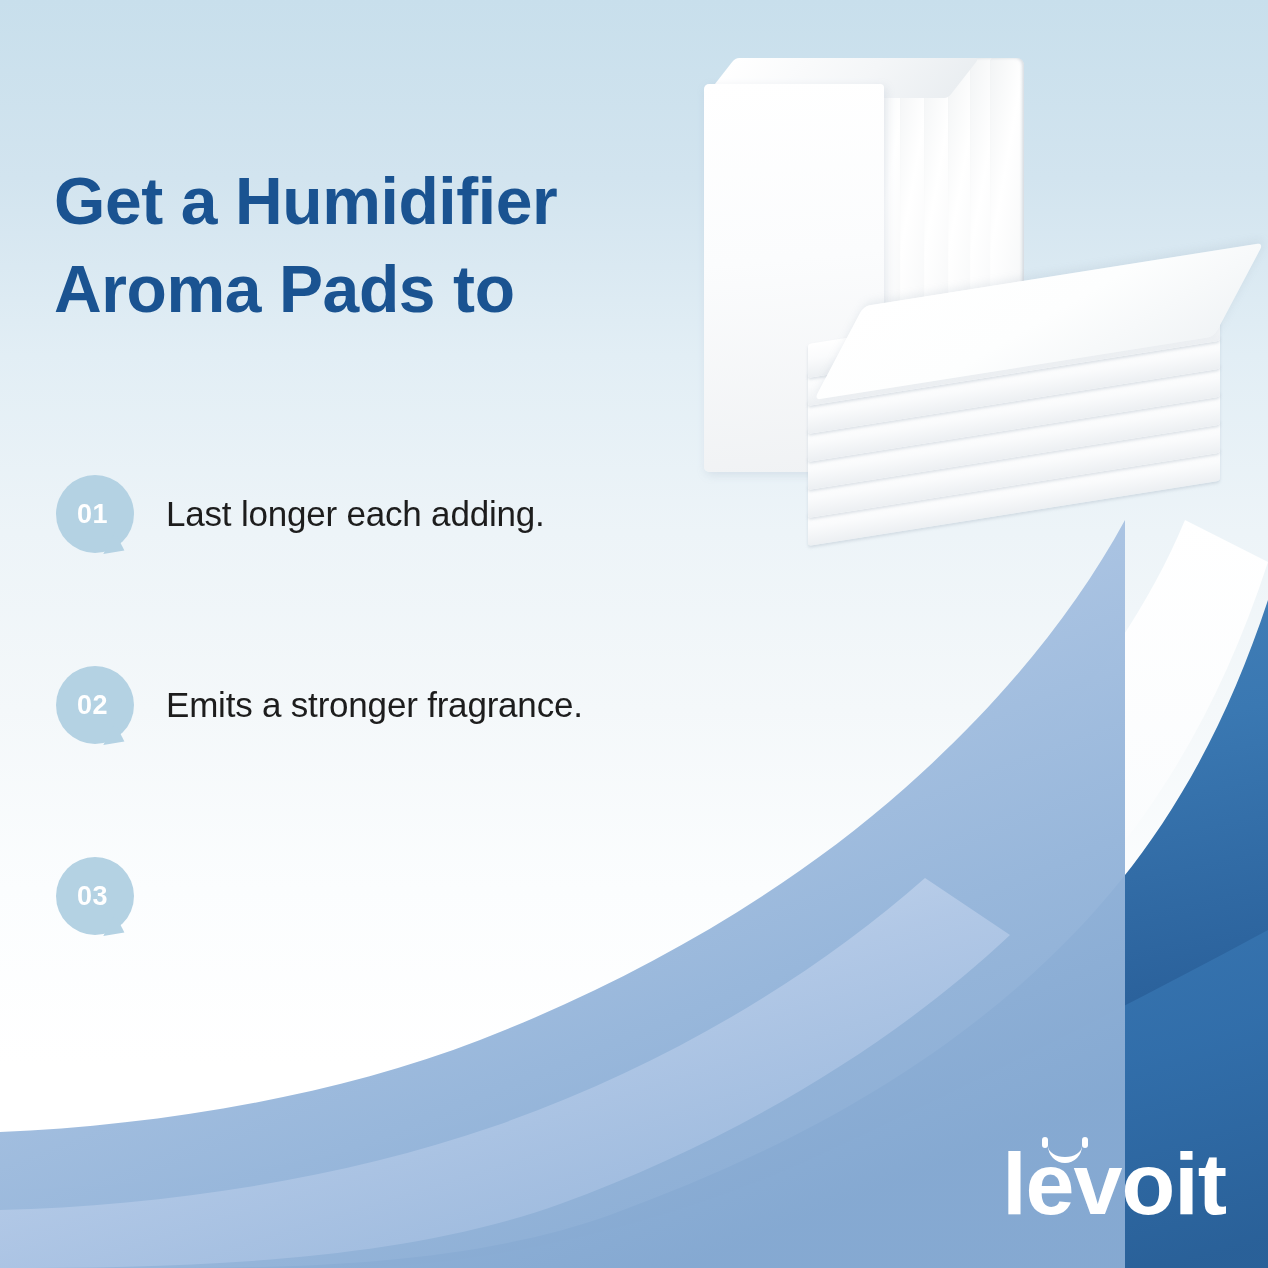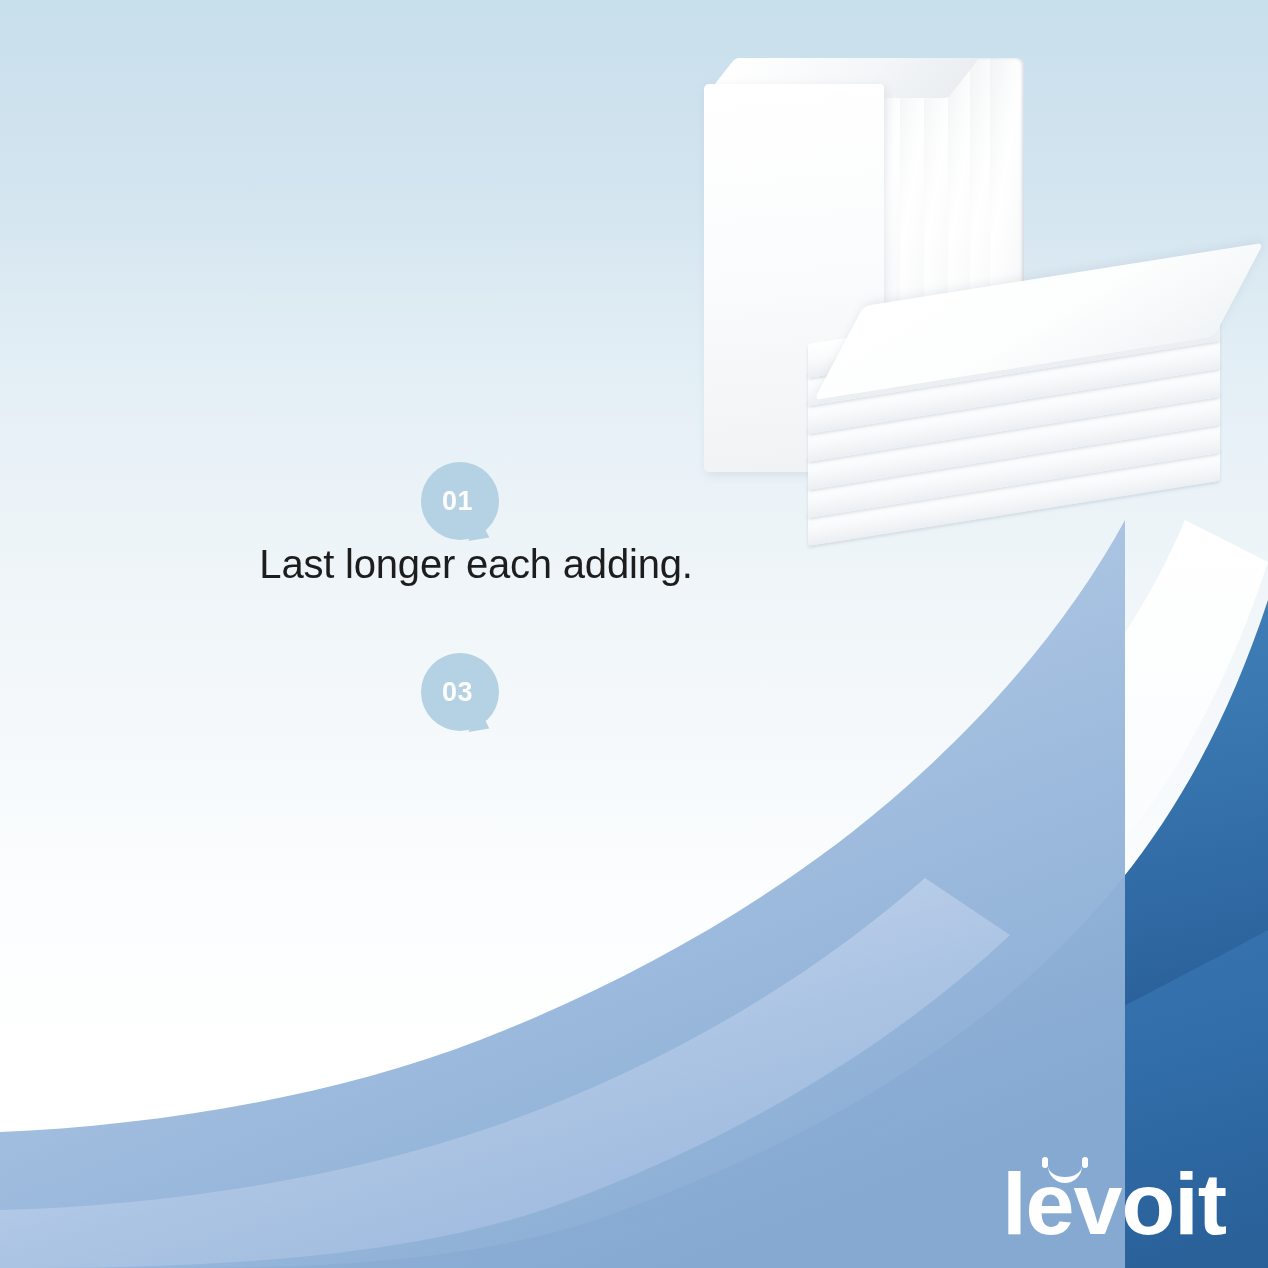--- a/index.html
+++ b/index.html
@@ -51,21 +51,20 @@
     position:absolute;
     left:56px; top:462px;
     width:840px;
   }
   .bullet-row {
     position:relative;
     display:flex;
     align-items:center;
     height:104px;
     margin-bottom:87px;
-    flex-direction:column;
   }
   .bullet-row:last-child { margin-bottom:0;gap:20px; }
 
   .badge {
     position:relative;
     flex:0 0 auto;
     width:78px; height:78px;
     margin-right:32px;
   }
   .badge-bubble {
@@ -90,21 +89,21 @@
     display:flex; align-items:center; justify-content:center;
     color:#ffffff;
     font-size:27px;
     font-weight:700;
     letter-spacing:0.5px;
     padding-right:5px;
   }
 
   .bullet-text {
     color:#1d1d1d;
-    font-size:40px;
+    font-size:35px;
     font-weight:400;
     line-height:1.2;
     letter-spacing:-0.2px;
     white-space:nowrap;
   }
 
   
   #product {
     position:absolute;
     left:690px; top:38px;
@@ -166,21 +165,21 @@
     background:linear-gradient(150deg,#ffffff 0%, #fdfefe 50%, #f1f4f6 100%);
     border-radius:6px;
     transform:skewY(-9deg) skewX(-30deg);
     transform-origin:left bottom;
     box-shadow:0 -3px 8px rgba(150,168,185,0.18);
   }
 
   
   #logo {
     position:absolute;
-    right:42px; bottom:20px;
+    right:42px; bottom:40px;
     display:flex;
     align-items:flex-end;
   }
   #logo .logo-wordmark {
     position:relative;
     color:#ffffff;
     font-size:88px;
     font-weight:700;
     letter-spacing:-1px;
     line-height:1;
@@ -293,32 +292,44 @@
       <div class="layer" style="top:168px;"></div>
       <div class="layer" style="top:140px;"></div>
       <div class="layer" style="top:112px;"></div>
       <div class="layer" style="top:84px;"></div>
       <div class="layer" style="top:56px;"></div>
       <div class="layer" style="top:28px;"></div>
       <div class="cap"></div>
     </div>
   </div>
 
+  <h1 id="headline">
+    <span class="hl-line">Get a Humidifier</span>
+    <span class="hl-line">Aroma Pads to</span>
+  </h1>
 
   <div id="bullets">
 
     <div class="bullet-row">
       <div class="badge">
         <div class="badge-bubble"></div>
         <div class="badge-tail"></div>
         <div class="badge-num">01</div>
       </div>
       <div class="bullet-text">Last longer each adding.</div>
     </div>
 
+    <div class="bullet-row">
+      <div class="badge">
+        <div class="badge-bubble"></div>
+        <div class="badge-tail"></div>
+        <div class="badge-num">02</div>
+      </div>
+      <div class="bullet-text">Emits a stronger fragrance.</div>
+    </div>
 
     <div class="bullet-row">
       <div class="badge">
         <div class="badge-bubble"></div>
         <div class="badge-tail"></div>
         <div class="badge-num">03</div>
       </div>
     </div>
 
   </div>

